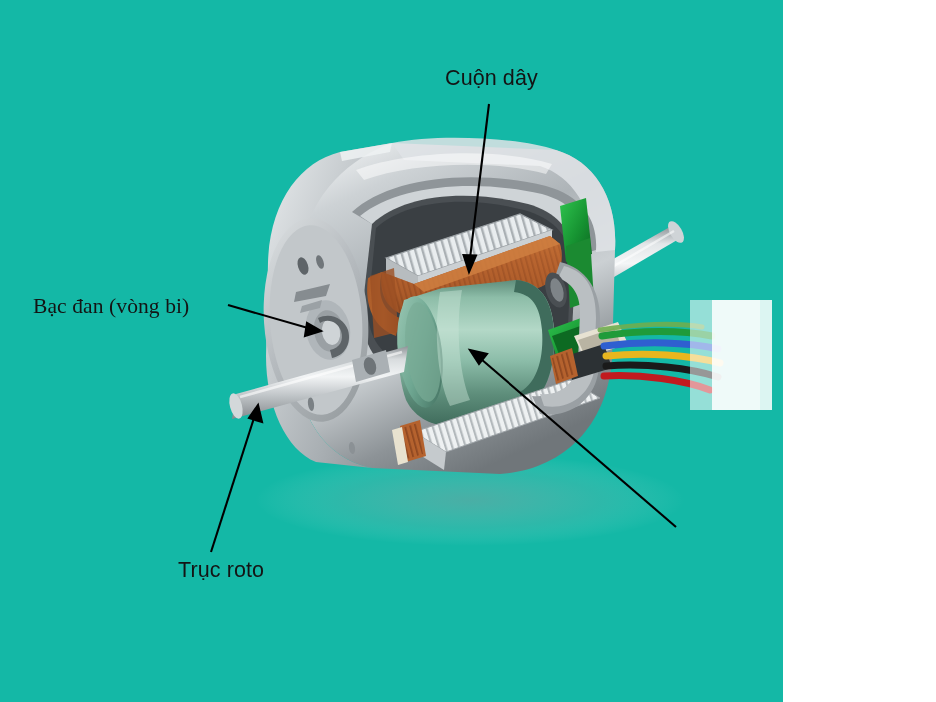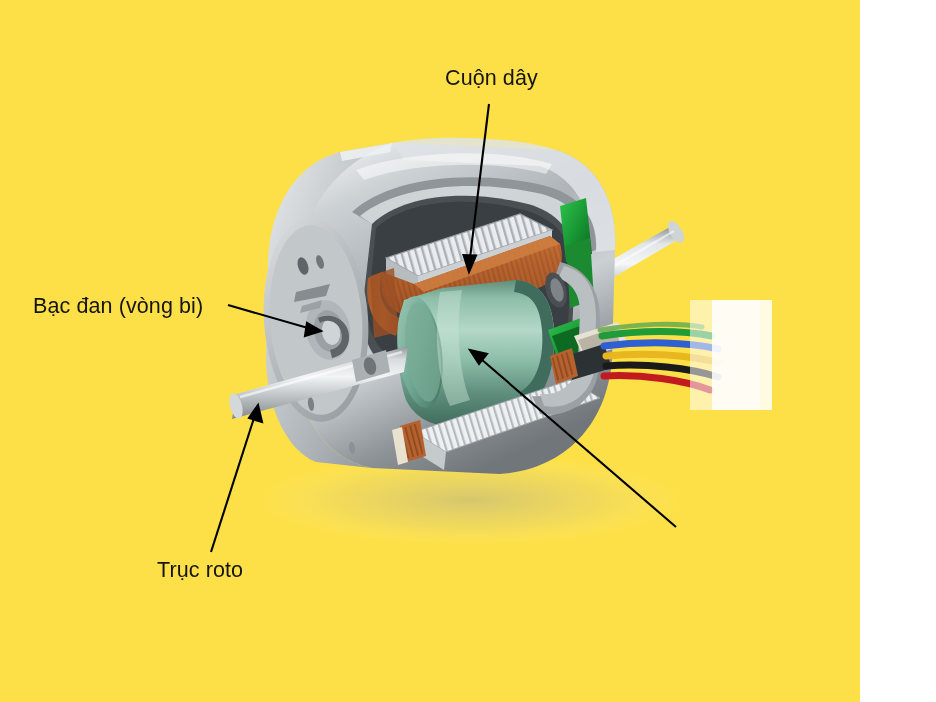--- a/index.html
+++ b/index.html
@@ -1,35 +1,35 @@
 <!DOCTYPE html>
 <html lang="vi"><head>
 <meta charset="utf-8">
 <title>So do dong co</title>
 <style>
   html,body{margin:0;padding:0;background:#ffffff;}
   #stage{
     position:relative;
-    width:860px;height:702px;
-    background:#fde047;
+    width:783px;height:702px;
+    background:#14b8a6;
     overflow:hidden;
     font-family:"Liberation Sans","DejaVu Sans",sans-serif;
   }
   .label{
     position:absolute;
     color:#141414;
     font-size:21.5px;
     font-weight:400;
     letter-spacing:.1px;
     white-space:nowrap;
     line-height:1.15;
   }
   #lbl-winding{left:445px;top:66px;}
-  #lbl-bearing{left:33px;top:294px;}
-  #lbl-shaft{left:157px;top:558px;text-align:center;}
+  #lbl-bearing{left:33px;top:294px;font-family:Liberation Serif, serif;}
+  #lbl-shaft{left:178px;top:558px;text-align:center;}
   #lbl-magnet{left:628px;top:531px;}
 
   #leaders{position:absolute;left:0;top:0;width:936px;height:702px;pointer-events:none;}
   #art{position:absolute;left:0;top:0;width:936px;height:702px;}
 </style>
 </head>
 <body>
 
 <div id="stage">
 

